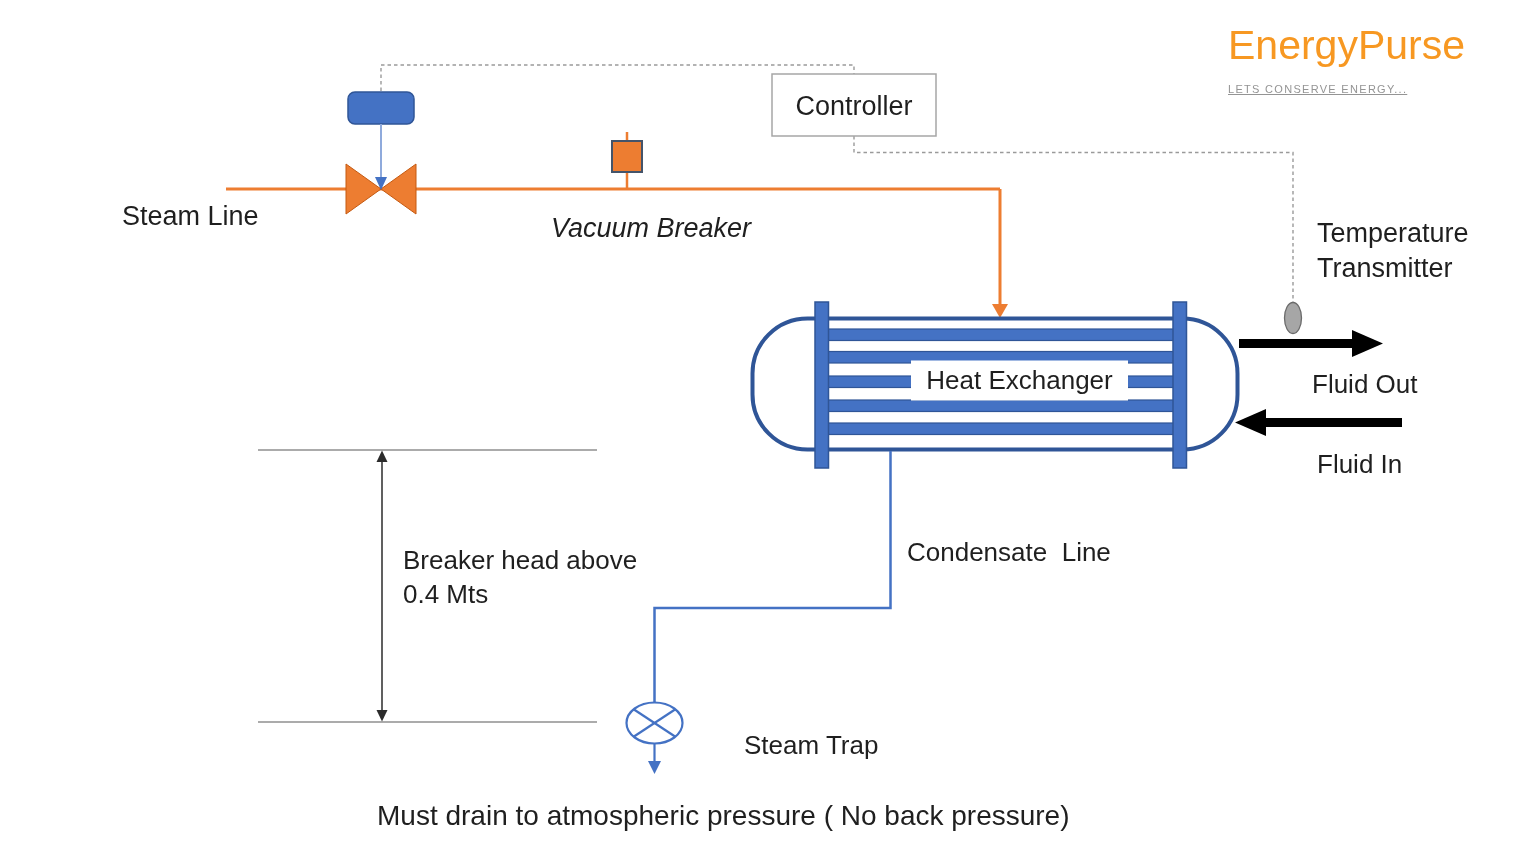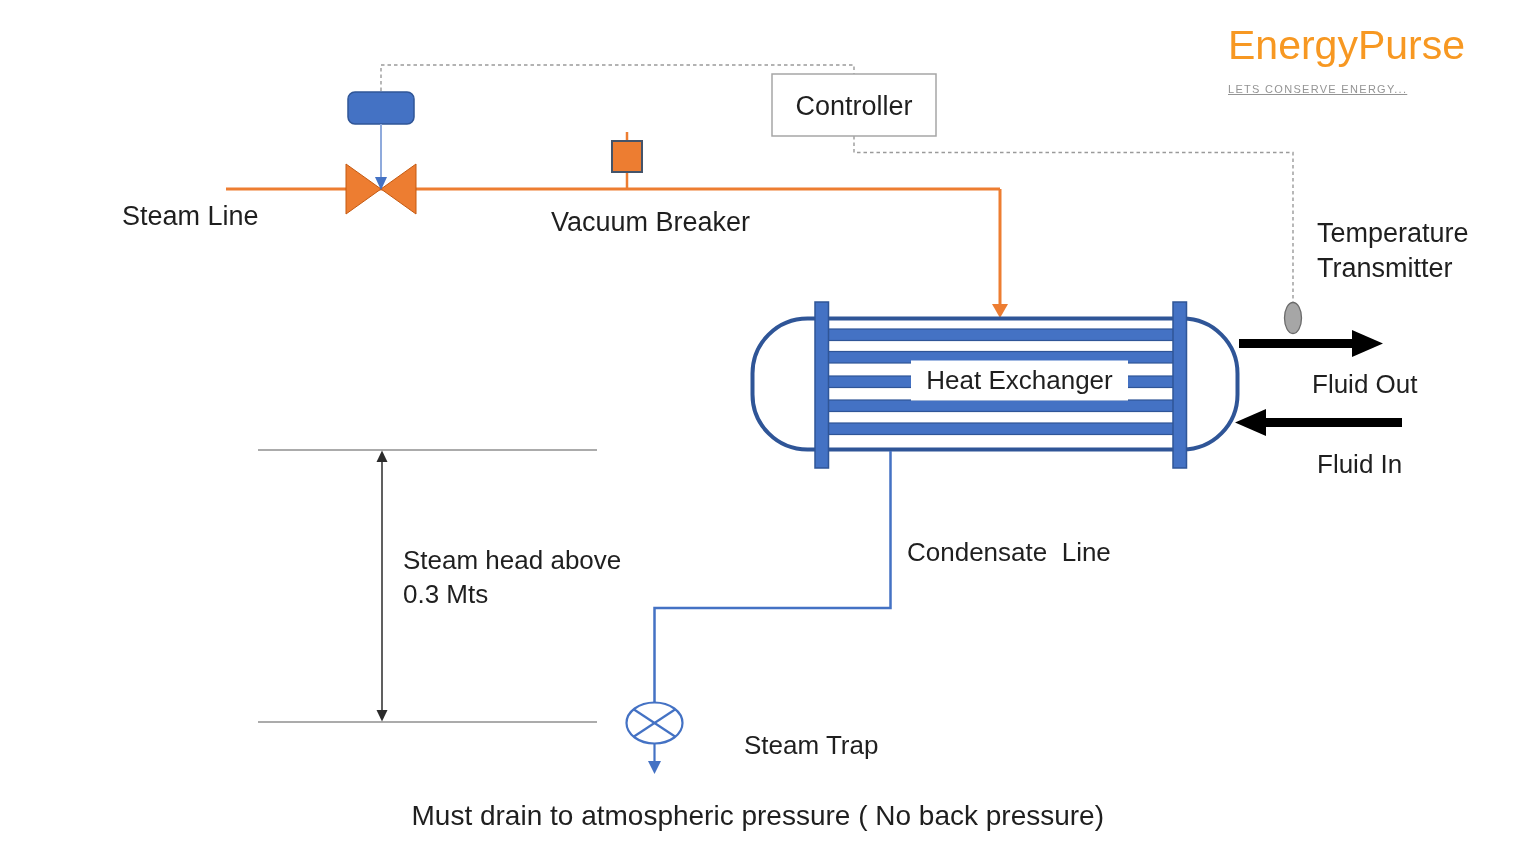--- a/index.html
+++ b/index.html
@@ -9,21 +9,21 @@
   }
   svg{position:absolute;left:0;top:0;}
   .lbl{position:absolute;font-size:27px;line-height:1.25;white-space:nowrap;color:var(--text,#1f1f1f);}
   .lbl.sm{font-size:26px;}
   .pre{white-space:pre;}
   .center-box{display:flex;align-items:center;justify-content:center;text-align:center;}
   .two-line div{display:block;}
   .logo{position:absolute;left:1228px;top:24px;text-align:left;}
   .logo .title{font-size:41px;font-weight:normal;color:var(--logo-orange,#F79822);line-height:1.05;}
   .logo .tagline{font-size:11px;letter-spacing:1.3px;color:var(--tagline-gray,#949494);margin-top:16px;text-decoration:underline;}
-  .note{position:absolute;left:354px;top:800px;width:750px;text-align:right;font-size:28px;}
+  .note{position:absolute;left:377px;top:800px;width:750px;text-align:left;font-size:28px;}
 
   
   .signal{fill:none;stroke:var(--signal-gray,#9a9a9a);stroke-width:1.4;stroke-dasharray:3.5 3;}
   .steam{stroke:var(--orange,#ED7D31);stroke-width:3;fill:none;}
   .steam-fill{fill:var(--orange,#ED7D31);}
   .valve{fill:var(--orange,#ED7D31);stroke:#C55A11;stroke-width:1;}
   .act{fill:var(--blue,#4472C4);stroke:var(--dark-blue,#2F5597);stroke-width:1.5;}
   .act-stem{stroke:var(--light-blue,#8FAADC);stroke-width:2;fill:none;}
   .act-head{fill:var(--blue,#4472C4);}
   .vb-stem{stroke:var(--orange,#ED7D31);stroke-width:2.5;fill:none;}
@@ -126,39 +126,39 @@
     </g>
   </svg>
 
   <div class="logo">
     <div class="title">EnergyPurse</div>
     <div class="tagline">LETS CONSERVE ENERGY...</div>
   </div>
 
   <div class="lbl" style="left:86px;top:200px;margin-left:36px;">Steam Line</div>
 
-  <div class="lbl" style="left:551px;top:206px;">Vacuum Breaker</div>
+  <div class="lbl" style="left:551px;top:212px;font-style:italic;">Vacuum Breaker</div>
 
   <div class="lbl center-box" style="left:772px;top:74px;width:164px;height:66px;">Controller</div>
 
   <div class="lbl two-line" style="left:1317px;top:216px;line-height:35px;">
     <div>Temperature</div>
     <div>Transmitter</div>
   </div>
 
   <div class="lbl sm center-box" style="left:911px;top:360px;width:217px;height:40px;">Heat Exchanger</div>
 
   <div class="lbl sm" style="left:1312px;top:368px;">Fluid Out</div>
 
   <div class="lbl sm" style="left:1317px;top:448px;">Fluid In</div>
 
   <div class="lbl sm pre" style="left:907px;top:536px;">Condensate  Line</div>
 
   <div class="lbl sm two-line" style="left:403px;top:543px;line-height:34px;">
-    <div>Steam head above</div>
-    <div>0.3 Mts</div>
+    <div>Breaker head above</div>
+    <div>0.4 Mts</div>
   </div>
 
   <div class="lbl sm" style="left:744px;top:729px;">Steam Trap</div>
 
   <div class="note">Must drain to atmospheric pressure ( No back pressure)</div>
 
 </div>
 
 </body></html>

